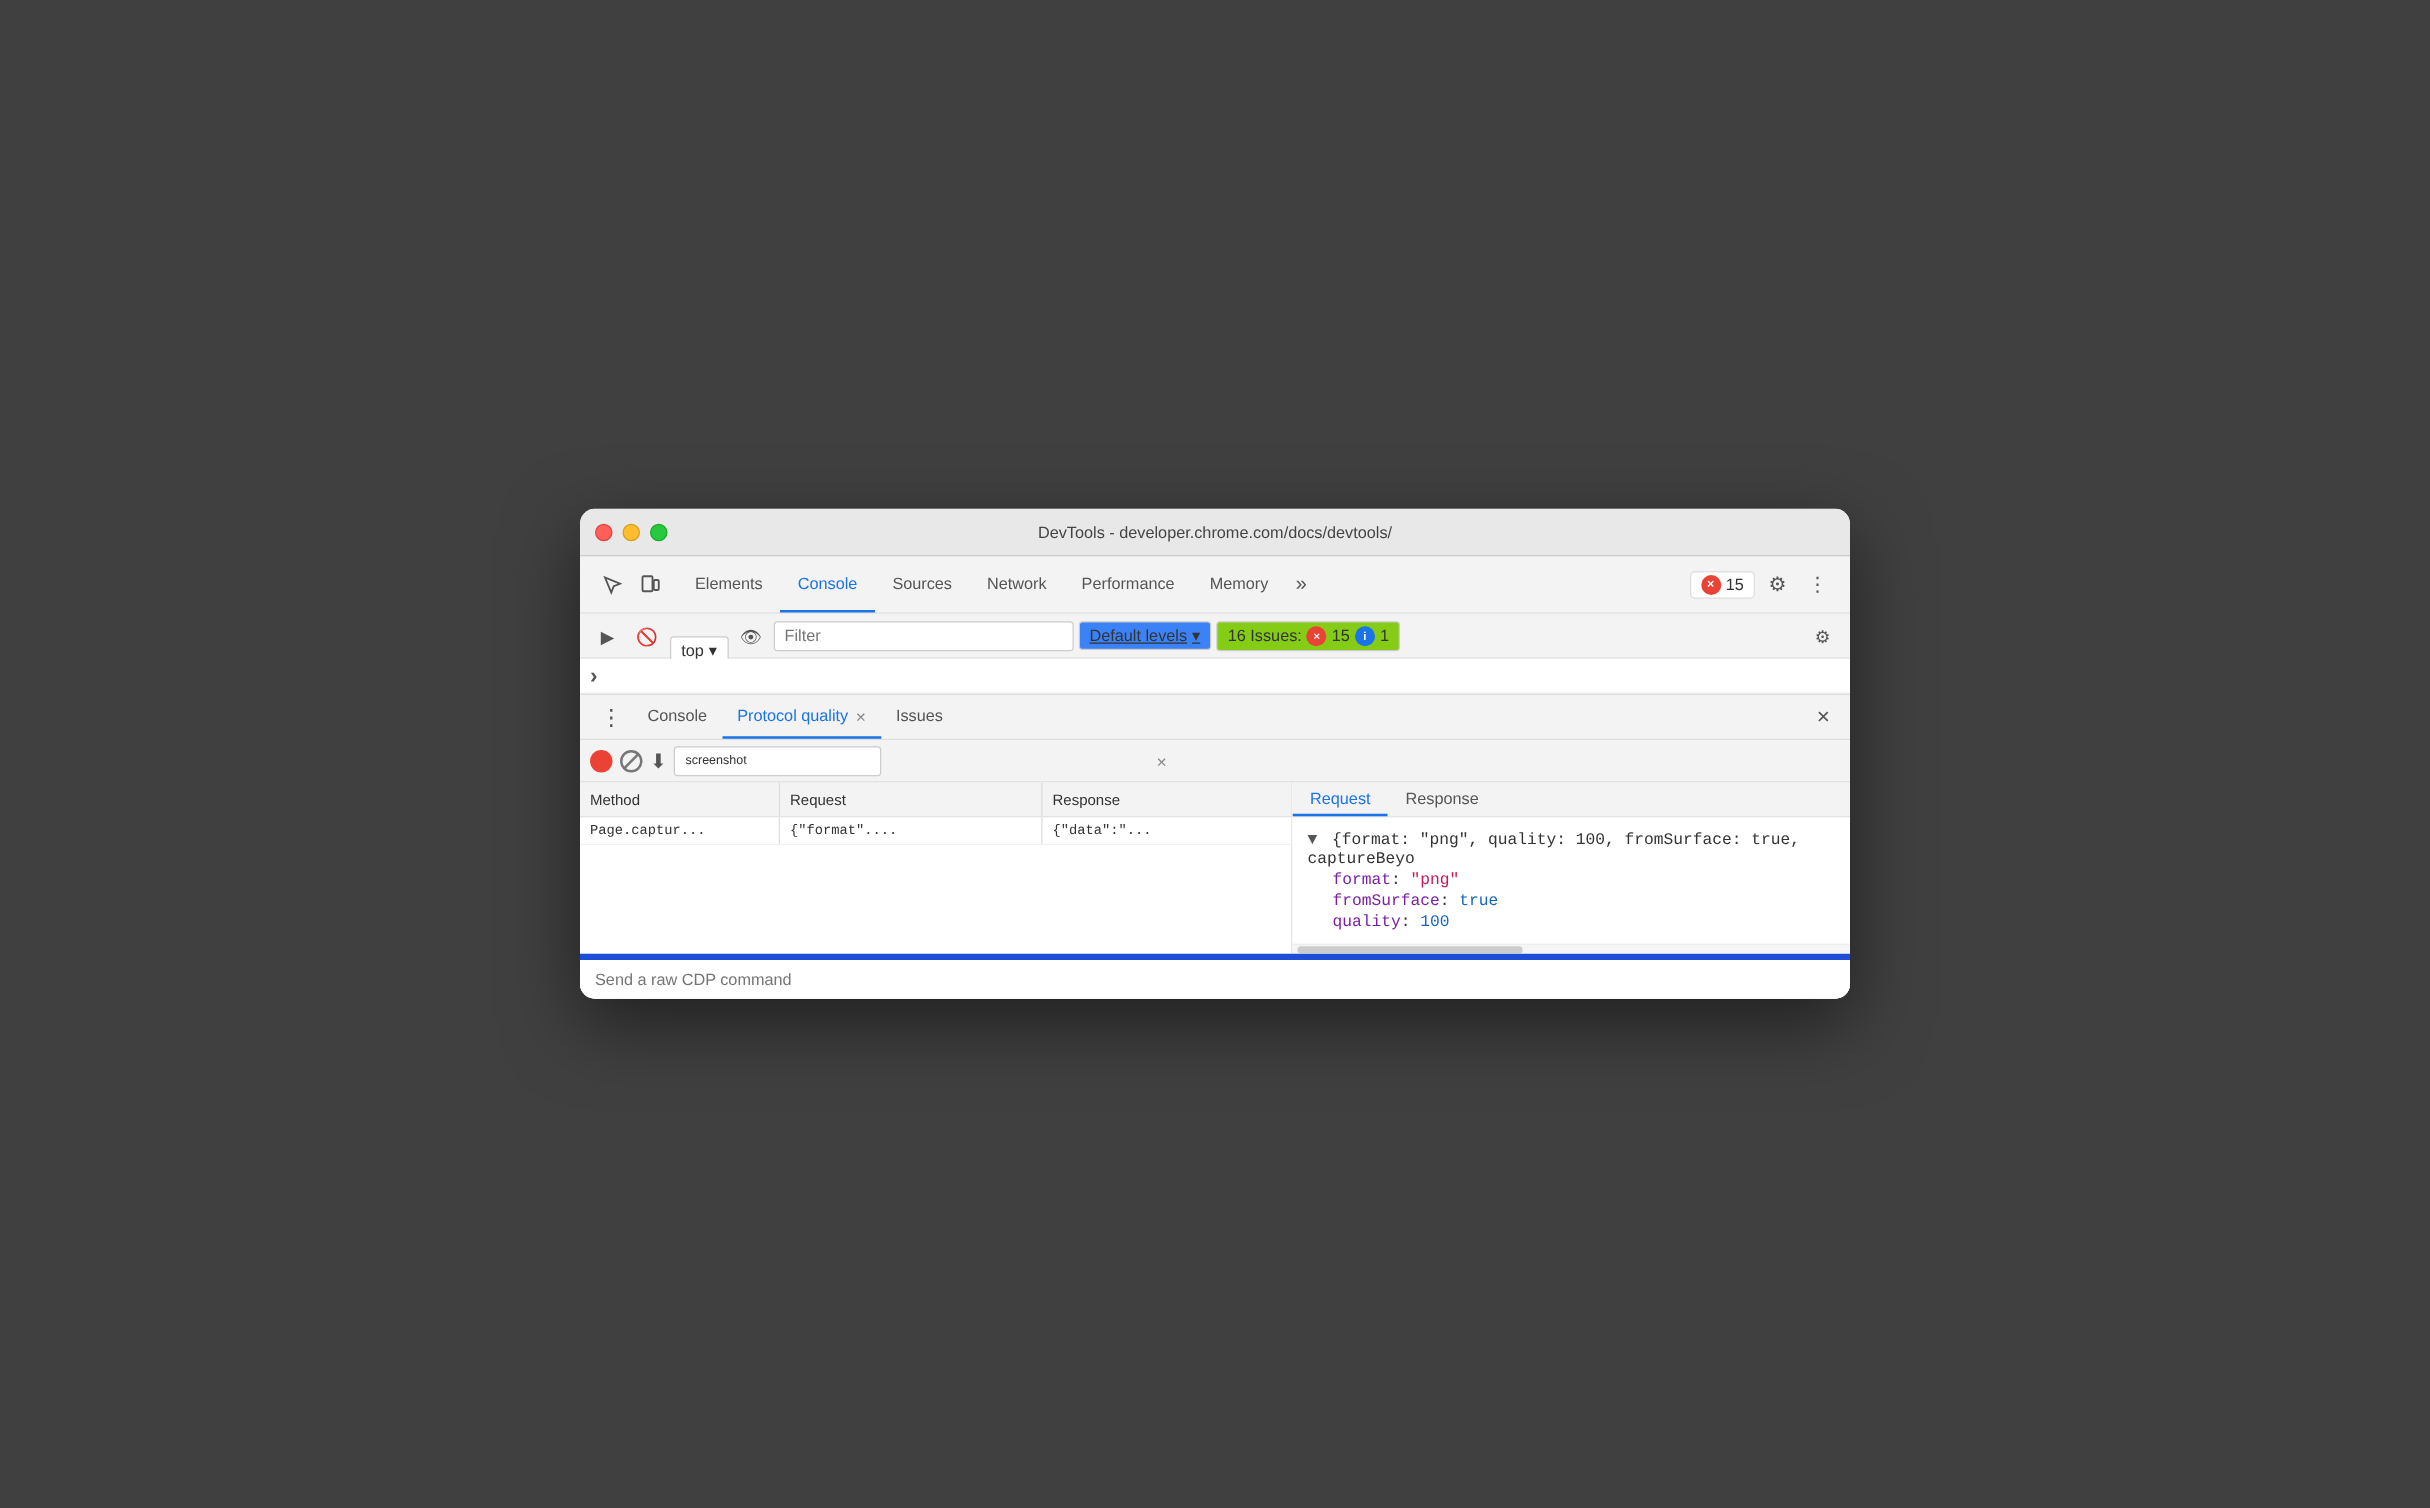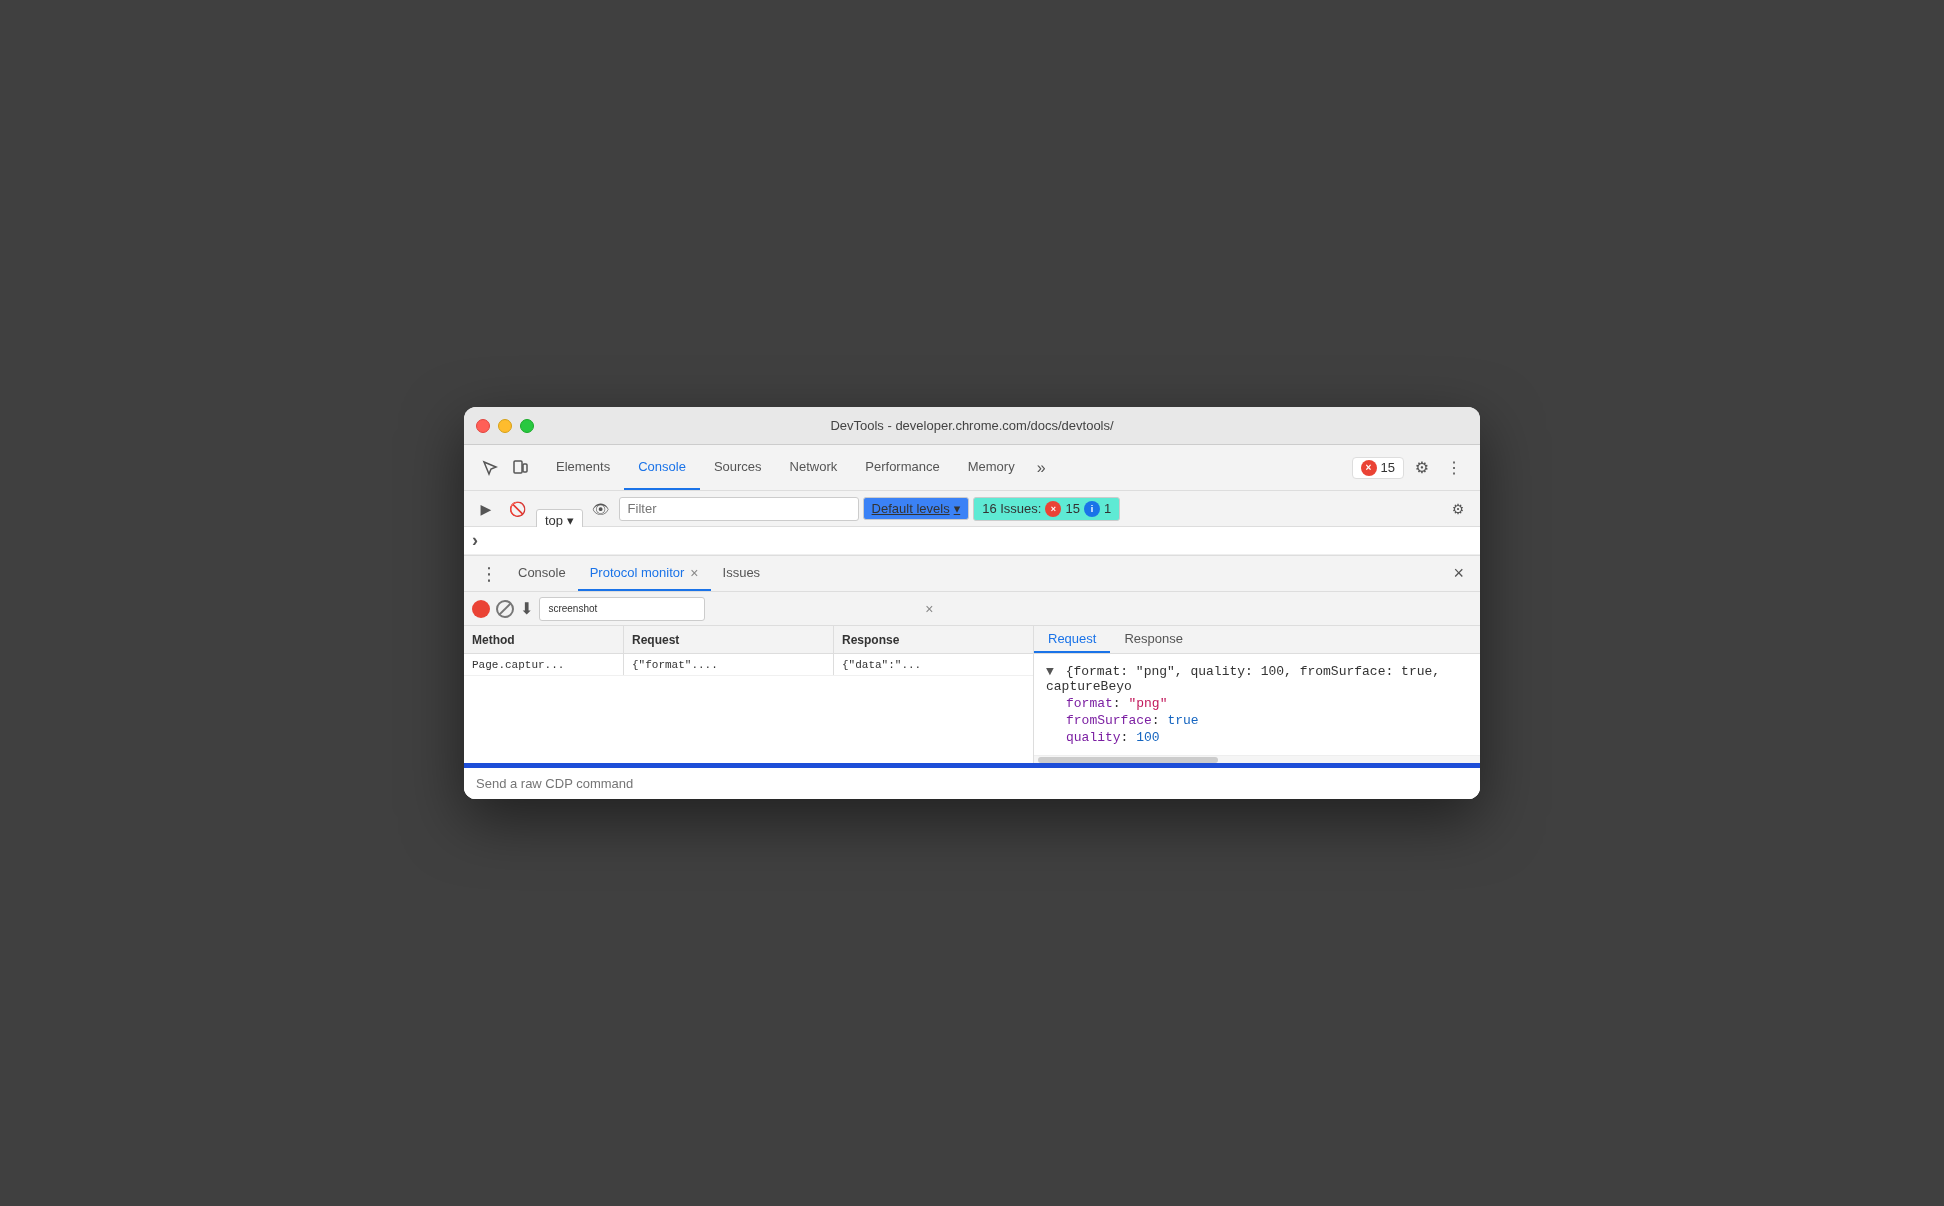--- a/index.html
+++ b/index.html
@@ -196,21 +196,21 @@
     }
     .issues-badge {
       display: flex;
       align-items: center;
       gap: 4px;
       font-size: 13px;
       color: #333;
       padding: 3px 8px;
       border: 1px solid #ccc;
       border-radius: 3px;
-      background: #5eead4;
+      background: #84cc16;
     }
     .spacer { flex: 1; }
     
     .expand-row {
       height: 28px;
       display: flex;
       align-items: center;
       padding: 0 8px;
       font-size: 14px;
       color: #555;
@@ -345,21 +345,21 @@
       flex-direction: column;
       border-right: 1px solid #ddd;
       background: white;
     }
     .pm-table-header {
       display: flex;
       background: #f3f3f3;
       border-bottom: 1px solid #ddd;
       height: 28px;
       font-size: 12px;
-      font-weight: 700;
+      font-weight: 400;
       color: #333;
     }
     .pm-col-method { width: 160px; padding: 0 8px; display: flex; align-items: center; border-right: 1px solid #ddd; }
     .pm-col-request { width: 210px; padding: 0 8px; display: flex; align-items: center; border-right: 1px solid #ddd; }
     .pm-col-response { flex: 1; padding: 0 8px; display: flex; align-items: center; }
     .pm-table-row {
       display: flex;
       height: 22px;
       font-size: 11px;
       color: #333;
@@ -562,21 +562,21 @@
     </div>
 
     <div class="drawer">
 
       <div class="drawer-tabbar">
         <span class="drawer-dots">⋮</span>
         <div class="drawer-tab">
           <span>Console</span>
         </div>
         <div class="drawer-tab active">
-          <span>Protocol monitor</span>
+          <span>Protocol quality</span>
           <span class="drawer-tab-close">×</span>
         </div>
         <div class="drawer-tab">
           <span>Issues</span>
         </div>
         <div class="drawer-close-btn">×</div>
       </div>
 
       <div class="pm-toolbar">
         <div class="pm-record-btn"></div>

